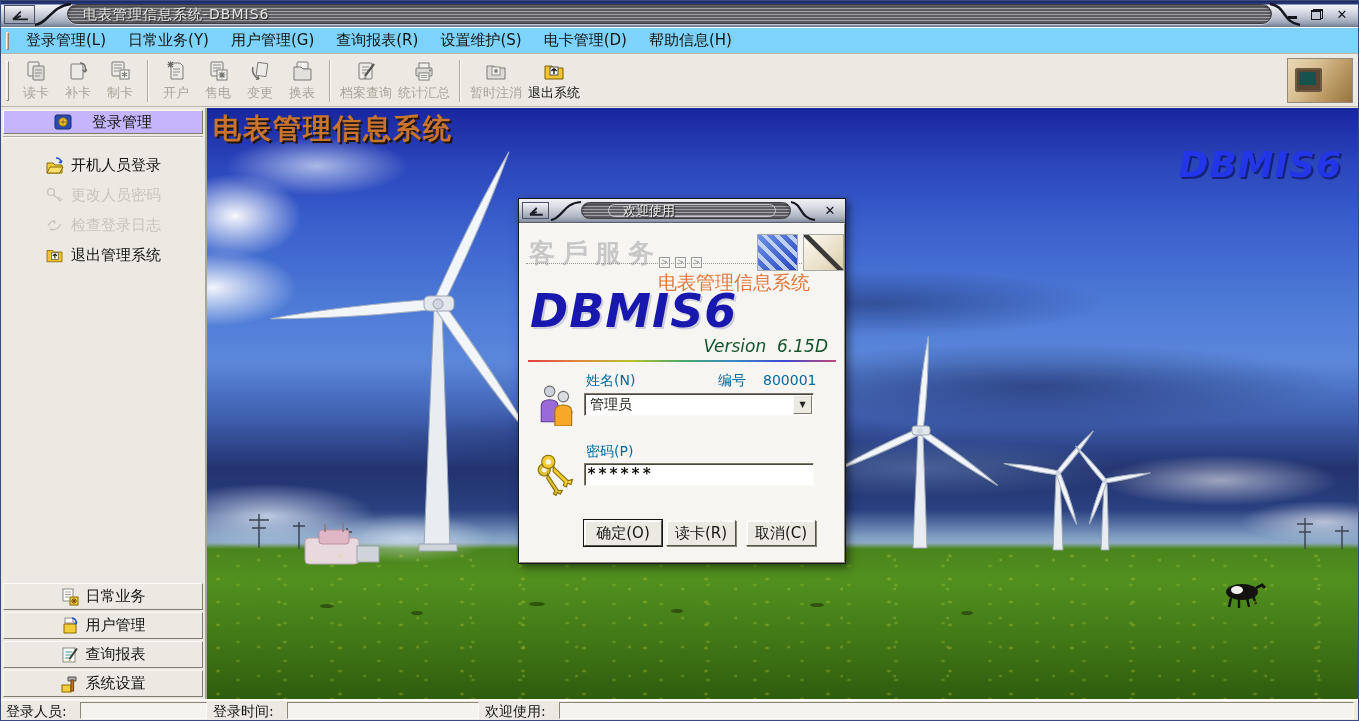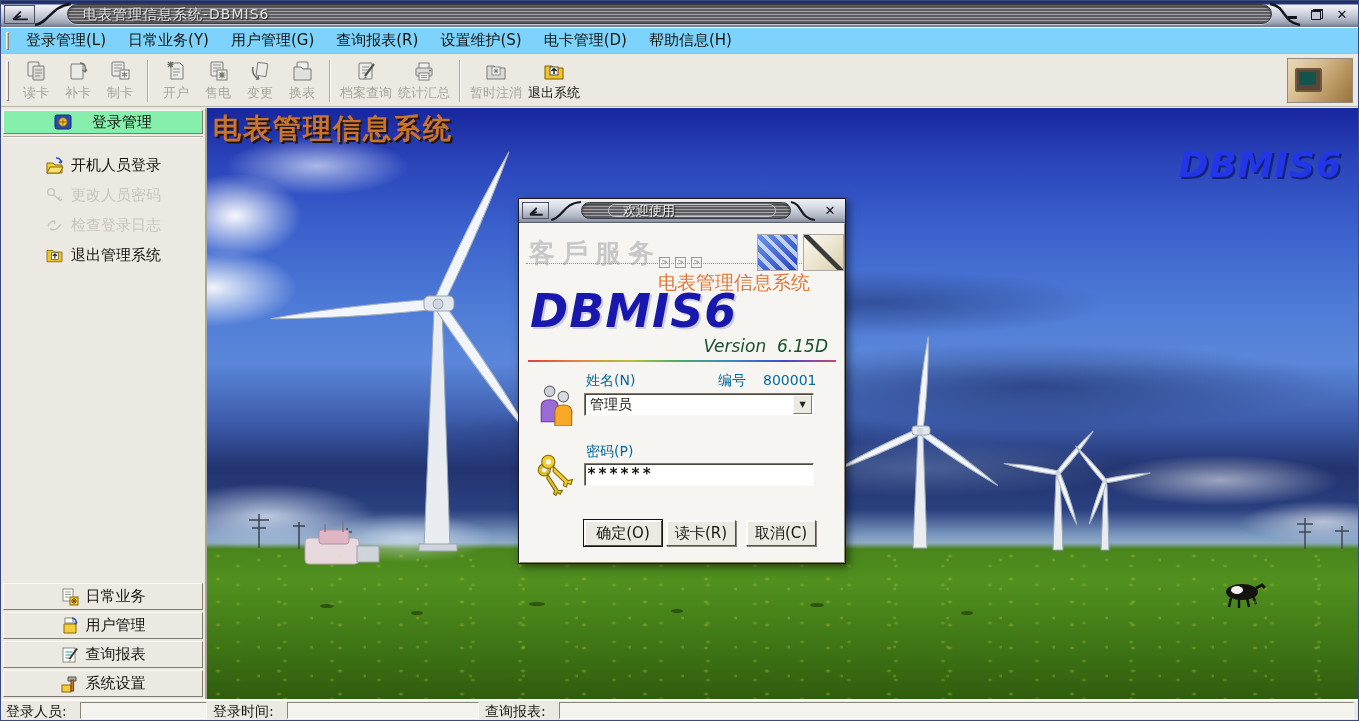--- a/index.html
+++ b/index.html
@@ -55,21 +55,21 @@
     background:linear-gradient(125deg,#ead9b8 0%,#d8bf92 35%,#bb9a64 65%,#96743e 100%); }
   .tool-photo::before { content:""; position:absolute; left:7px; top:9px; width:27px; height:24px;
     background:#5a4632; border-radius:3px; box-shadow:inset 0 0 0 2px #6e5840; }
   .tool-photo::after { content:""; position:absolute; left:11px; top:13px; width:17px; height:13px;
     background:#14544c; }
 
   
   .sidebar { position:absolute; left:0; top:107px; width:206px; bottom:21px; background:#ece9e2;
     border-right:2px solid #a9a599; }
   .side-header { margin:2px; height:24px; display:flex; align-items:center; justify-content:center;
-    gap:20px; font-size:15px; color:#14140f; background:#86efac;
+    gap:20px; font-size:15px; color:#14140f; background:#c4b5fd;
     border:1px solid; border-color:#fbfaf6 #7d796d #7d796d #fbfaf6; }
   .side-sep { height:0; border-top:1px solid #aeaa9e; border-bottom:1px solid #fbfaf6; margin:1px 2px; }
   .side-items { margin-top:12px; }
   .side-item { height:30px; display:flex; align-items:center; justify-content:center; gap:7px;
     font-size:15px; color:#14140f; }
   .side-item.disabled { color:#c9c5bc; }
   .side-bottom { position:absolute; left:2px; right:2px; bottom:2px;margin-top:40px; }
   .side-group { height:27px; margin-top:2px; display:flex; align-items:center; justify-content:center;
     gap:7px; font-size:15px; color:#14140f; background:#ece9e2;
     border:1px solid; border-color:#fbfaf6 #7d796d #7d796d #fbfaf6; }
@@ -603,17 +603,17 @@
         <div class="btn btn-cancel">取消(C)</div>
       </div>
     </div>
   </div>
 
   <div class="statusbar">
     <span class="sb-label" style="left:5px">登录人员:</span>
     <span class="sb-field" style="left:79px; width:127px"></span>
     <span class="sb-label" style="left:212px">登录时间:</span>
     <span class="sb-field" style="left:286px; width:192px"></span>
-    <span class="sb-label" style="left:484px">查询报表:</span>
+    <span class="sb-label" style="left:484px">欢迎使用:</span>
     <span class="sb-field" style="left:558px; right:4px"></span>
   </div>
 
 </div>
 
 </body></html>

